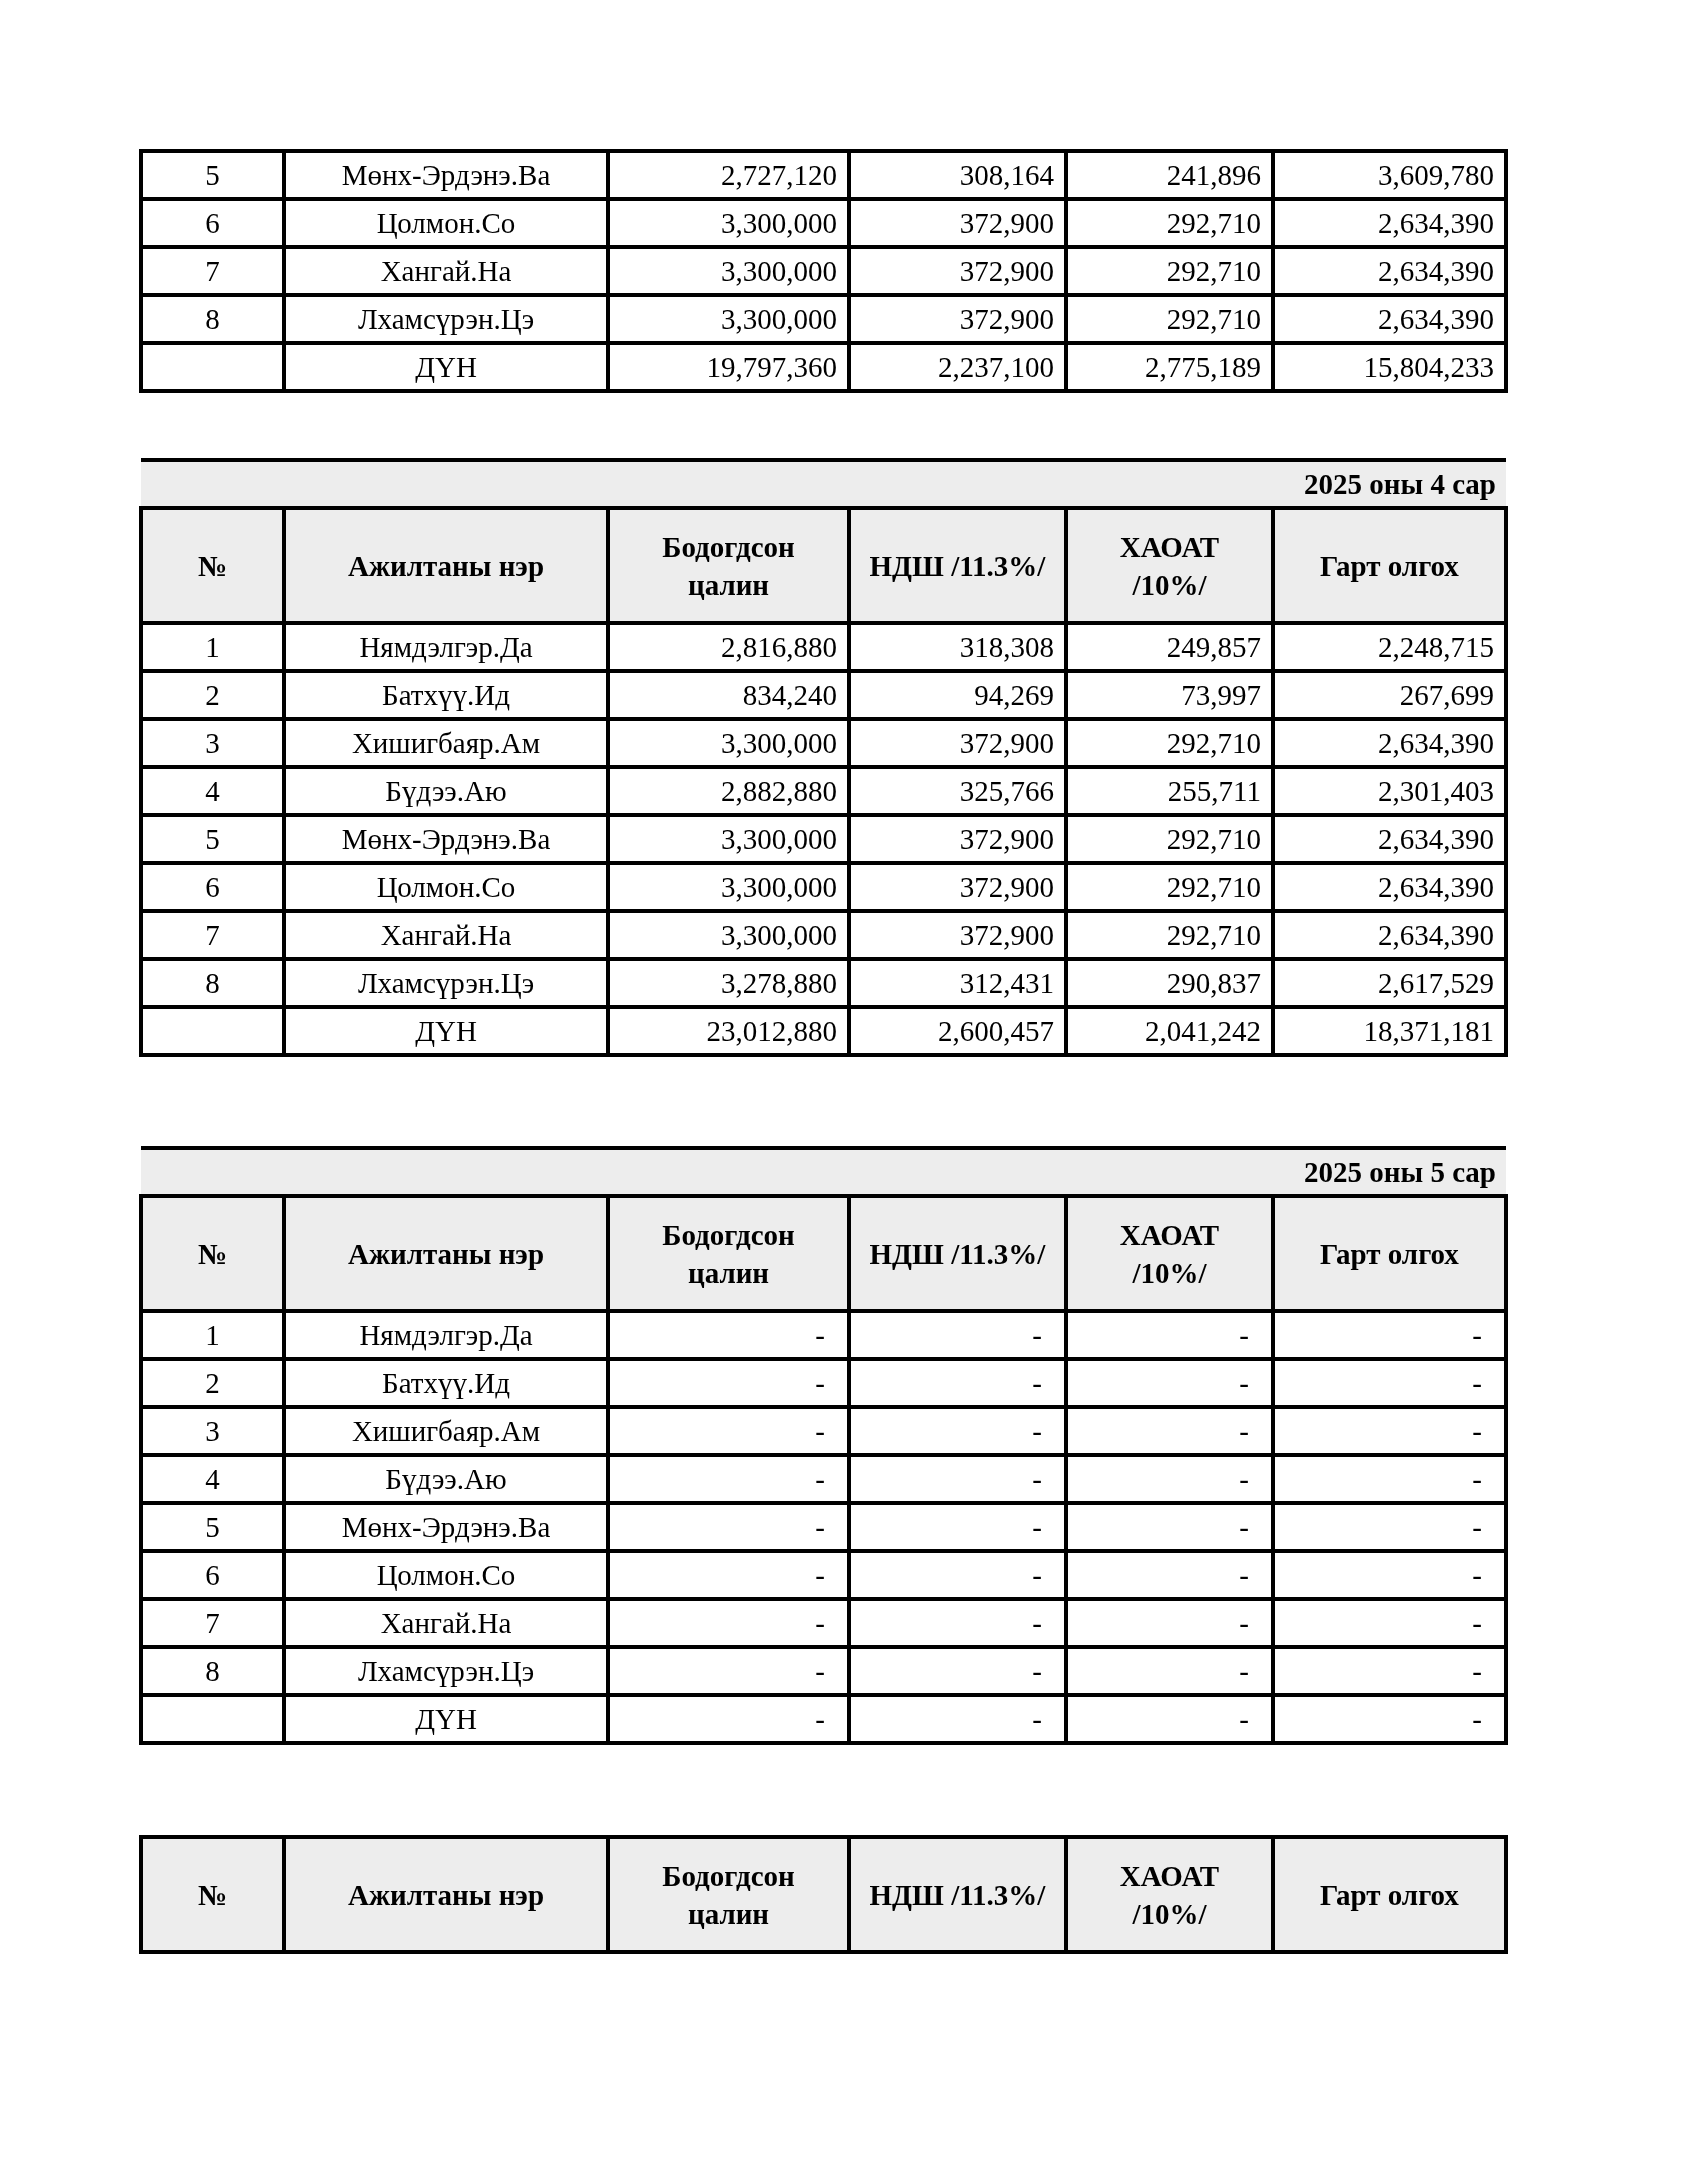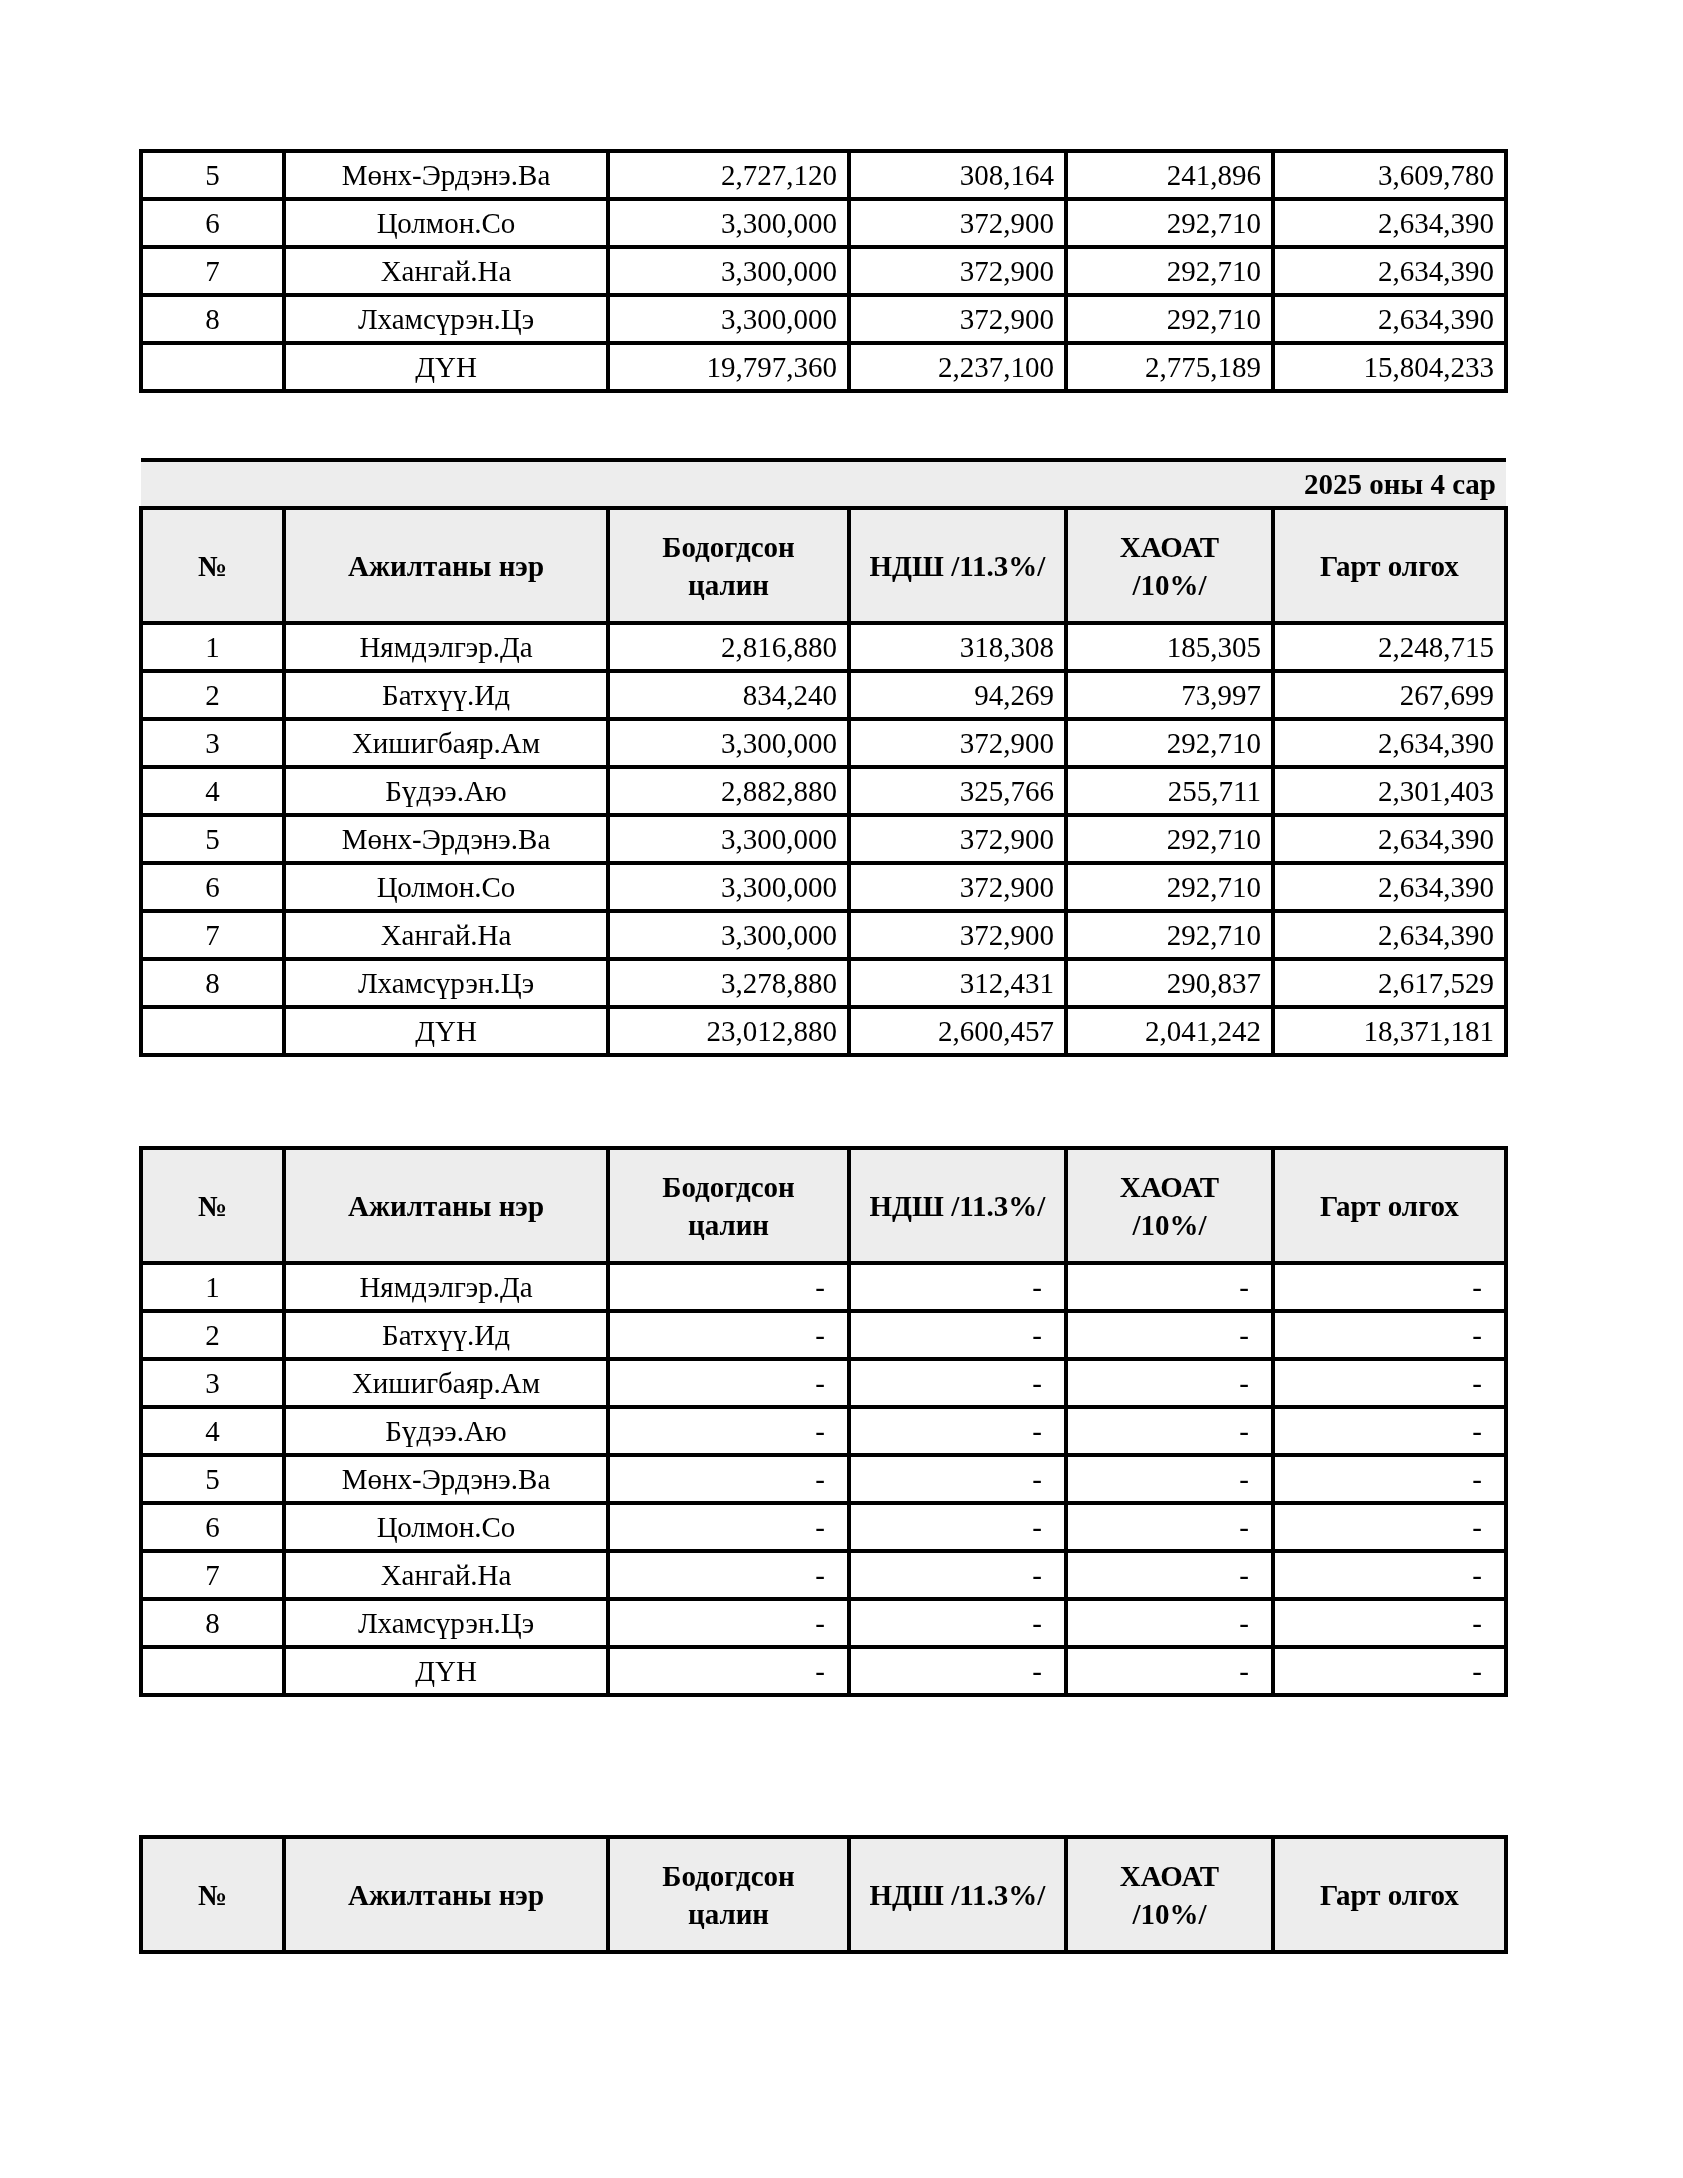--- a/index.html
+++ b/index.html
@@ -96,21 +96,21 @@
     <td><span>Бодогдсон</span><br><span>цалин</span></td>
     <td>НДШ /11.3%/</td>
     <td><span>ХАОАТ</span><br><span>/10%/</span></td>
     <td>Гарт олгох</td>
   </tr>
 <tr>
         <td class="c">1</td>
         <td class="c">Нямдэлгэр.Да</td>
         <td class="r">2,816,880</td>
         <td class="r">318,308</td>
-        <td class="r">185,305</td>
+        <td class="r">249,857</td>
         <td class="r">2,248,715</td>
       </tr>
       <tr>
         <td class="c">2</td>
         <td class="c">Батхүү.Ид</td>
         <td class="r">834,240</td>
         <td class="r">94,269</td>
         <td class="r">73,997</td>
         <td class="r">267,699</td>
       </tr>
@@ -176,20 +176,23 @@
 <table class="tbl" id="t3">
   <colgroup>
       <col class="c0">
       <col class="c1">
       <col class="c2">
       <col class="c3">
       <col class="c4">
       <col class="c5">
     </colgroup>
   <tbody>
+    <tr class="title">
+      <td colspan="6">2025 оны 5 сар</td>
+    </tr>
 
   <tr class="head">
     <td>№</td>
     <td>Ажилтаны нэр</td>
     <td><span>Бодогдсон</span><br><span>цалин</span></td>
     <td>НДШ /11.3%/</td>
     <td><span>ХАОАТ</span><br><span>/10%/</span></td>
     <td>Гарт олгох</td>
   </tr>
 <tr>

